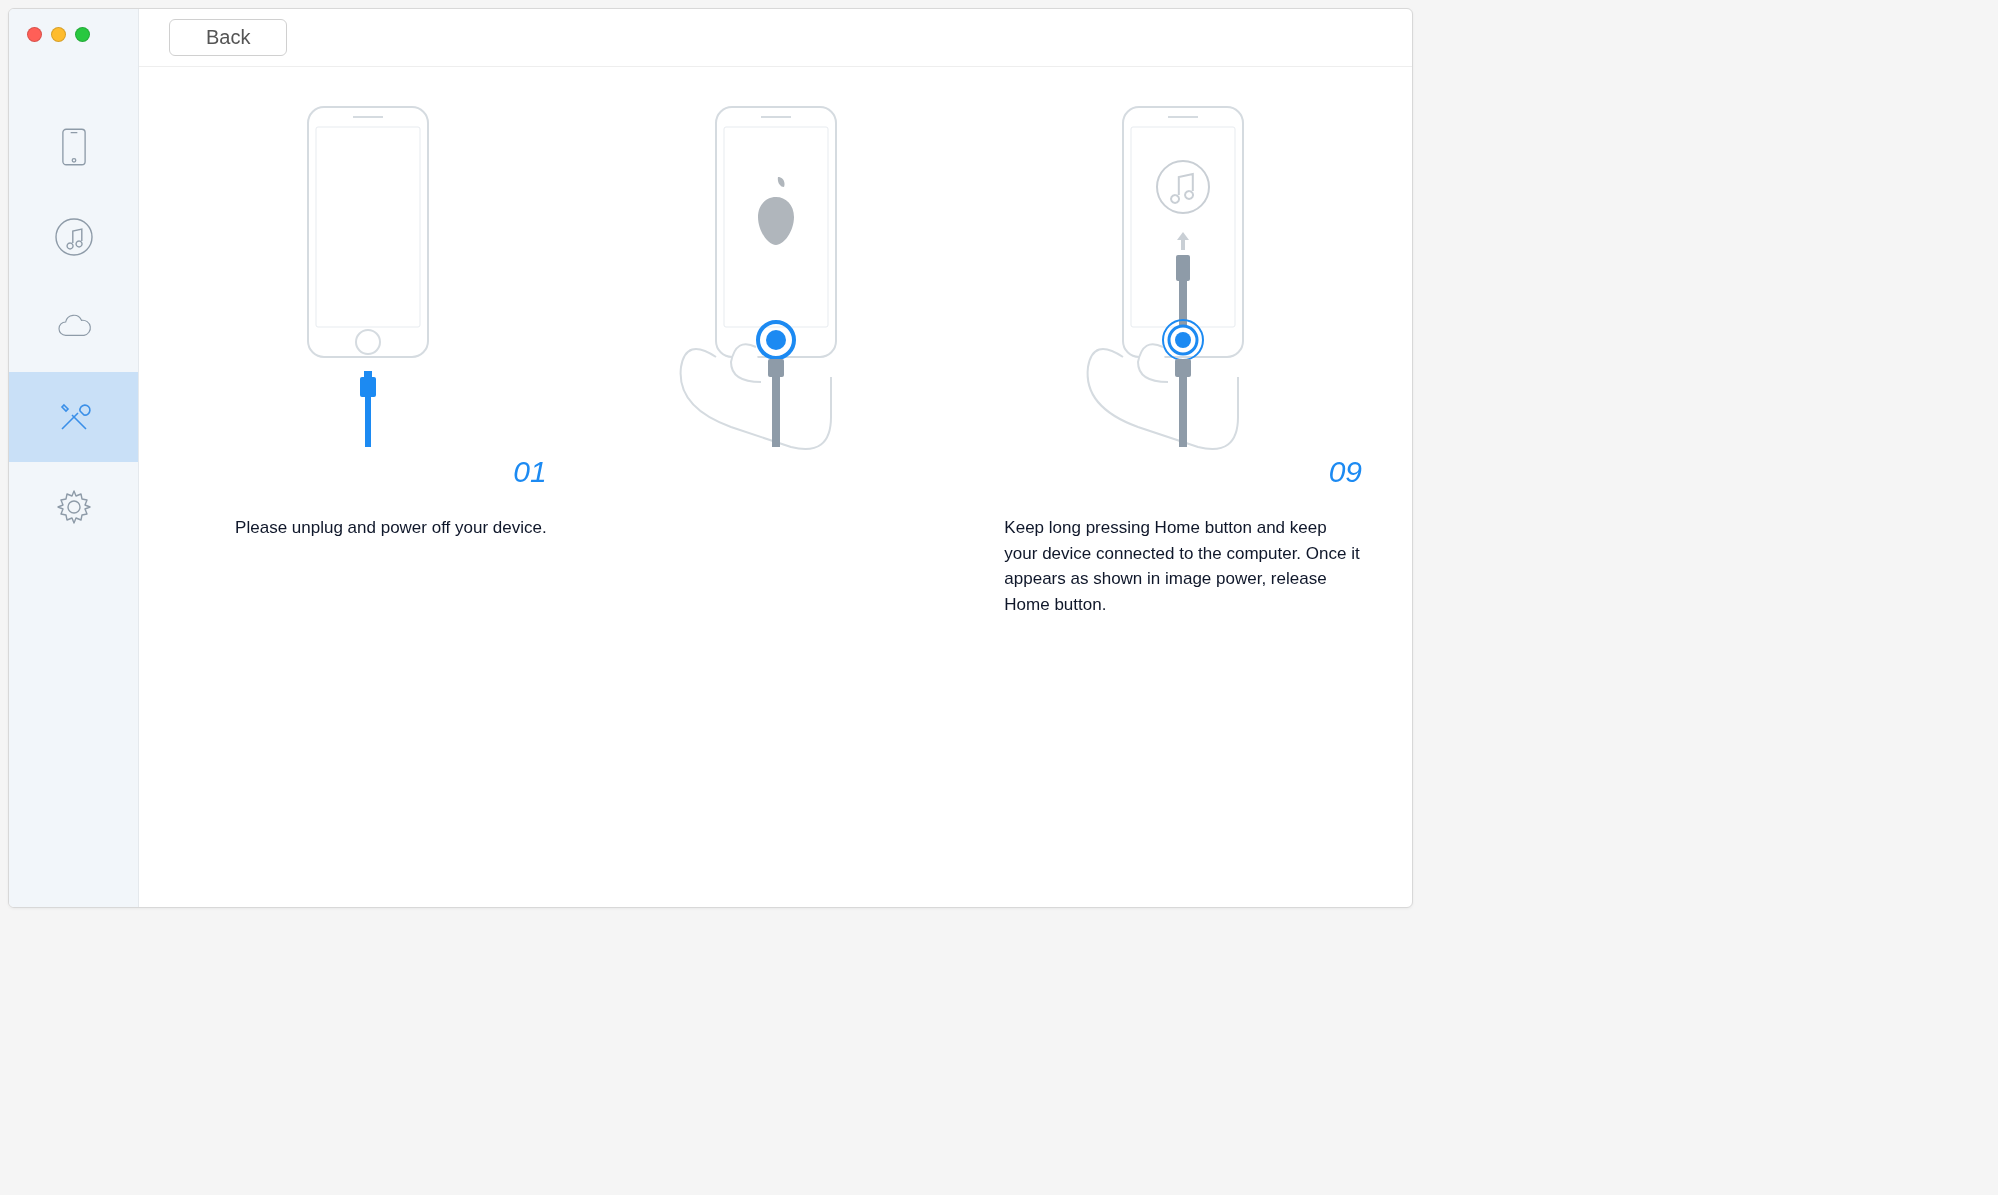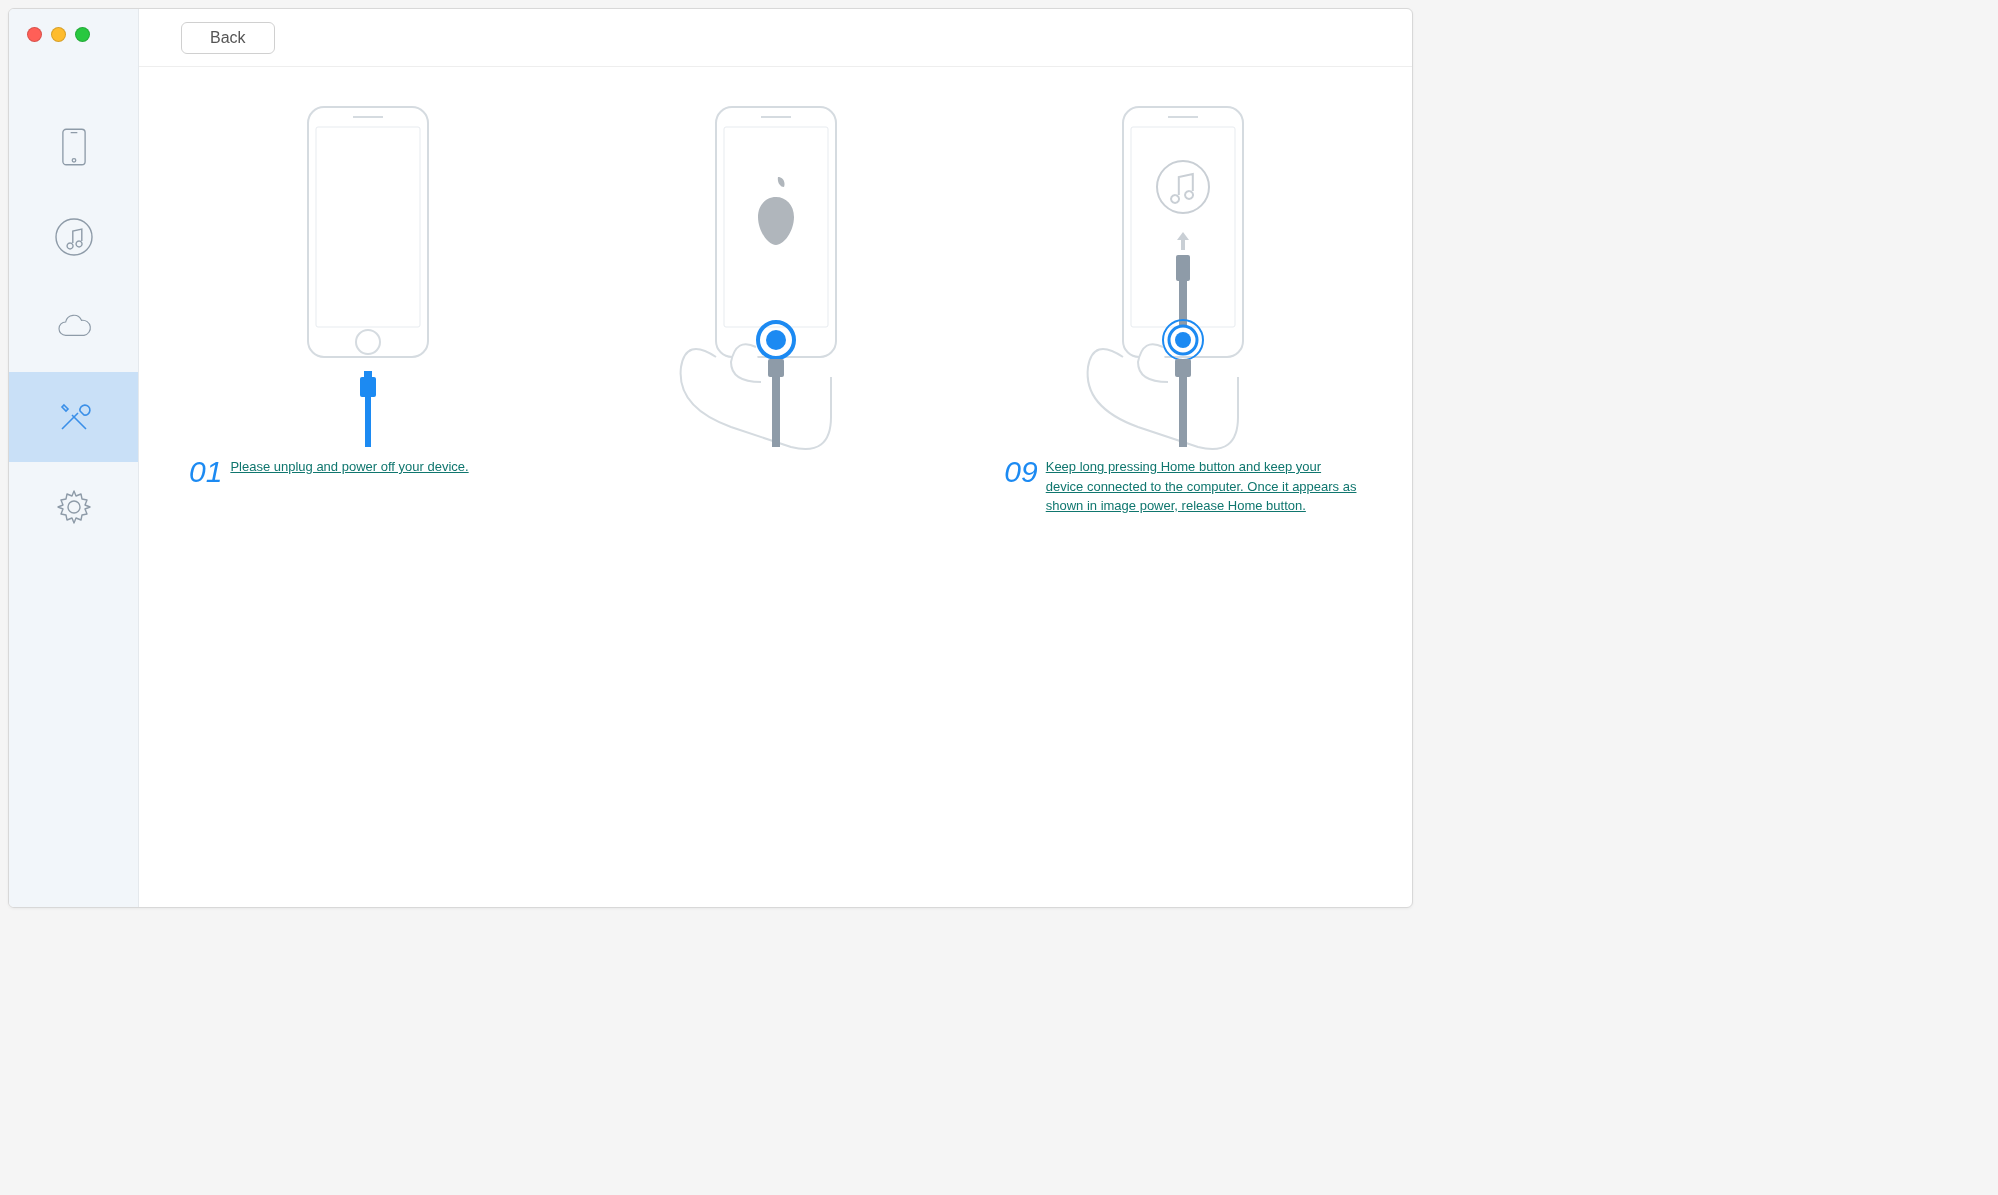--- a/index.html
+++ b/index.html
@@ -67,28 +67,27 @@
       flex-direction: column;
     }
     .toolbar {
       height: 58px;
       display: flex;
       align-items: center;
       padding-left: 30px;
       border-bottom: 1px solid #eee;
     }
     .back-button {
-      padding: 6px 28px;
-      font-size: 16px;
+      padding: 6px 36px;
+      font-size: 20px;
       color: #555;
       background: #fff;
       border: 1px solid #d0d0d0;
       border-radius: 6px;
       cursor: pointer;
-      margin-left: 12px;
     }
     .content {
       flex: 1;
       padding: 30px 40px 0 40px;
       display: flex;
       flex-direction: column;
       align-items: center;
       position: relative;
     }
     .instruction-title {
@@ -115,37 +114,37 @@
     }
     .step-illustration {
       height: 360px;
       width: 100%;
       display: flex;
       align-items: flex-start;
       justify-content: center;
     }
     .step-caption {
       display: flex;
-      align-items: flex-start;
-      gap: 8px;
+      align-items: flex-end;
+      gap: 28px;
       width: 100%;
       padding: 0 10px;
+      flex-direction: column;
     }
     .step-number {
       font-size: 30px;
       font-style: italic;
       color: #1c8af2;
       font-weight: 300;
       line-height: 1;
     }
     .step-text {
-      font-size: 13px;
-      color: #0f766e;
+      font-size: 17px;
+      color: #0f172a;
       line-height: 1.5;
-      text-decoration: underline;
     }
     .next-button {
       position: absolute;
       bottom: -45px;
       left: 50%;
       transform: translateX(-50%);
       width: 110px;
       height: 110px;
       border-radius: 50%;
       background: radial-gradient(circle at 30% 30%, #4db8ff, #1c8af2);

